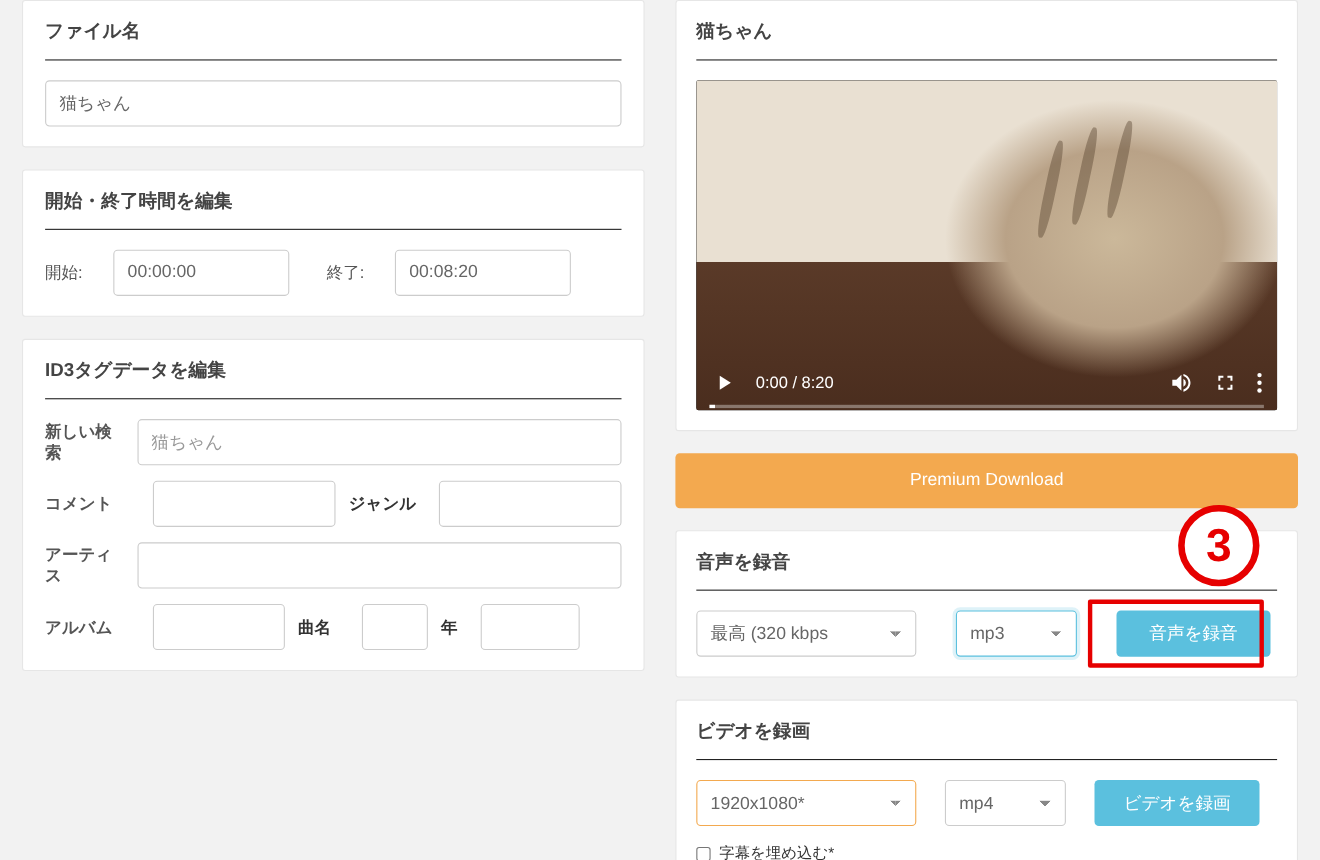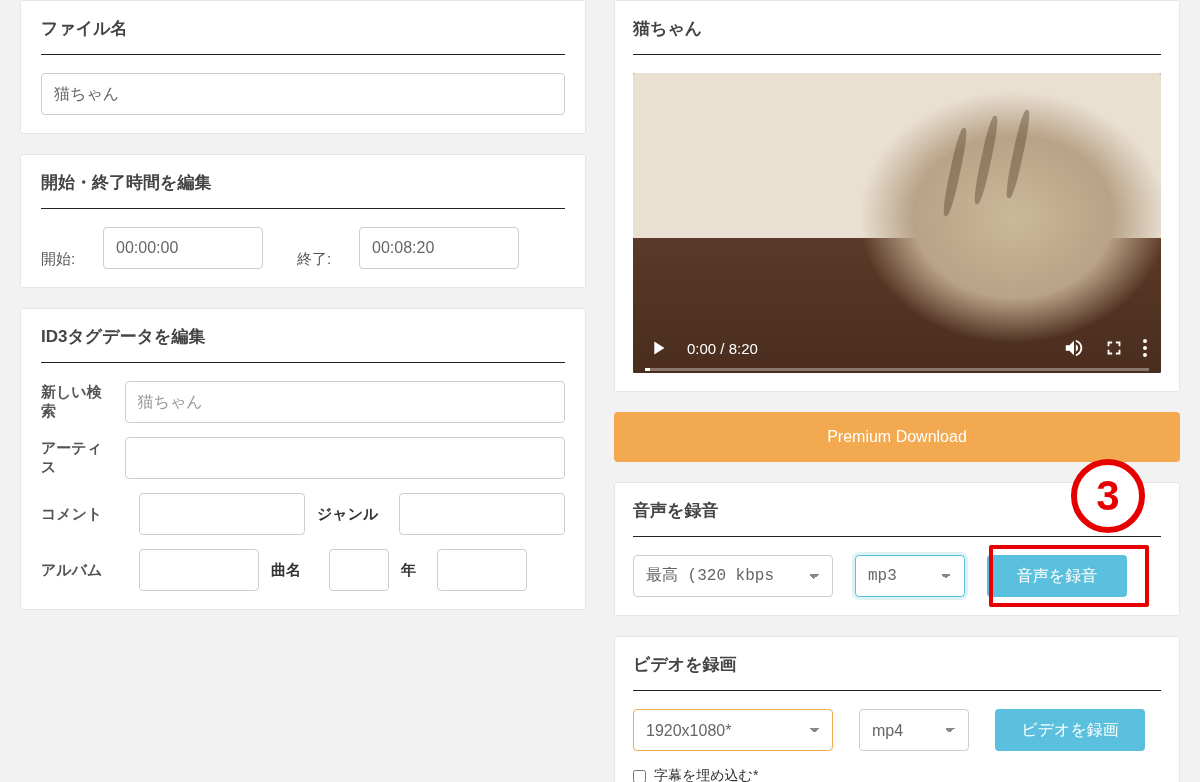--- a/index.html
+++ b/index.html
@@ -57,21 +57,21 @@
     border: none;
     border-radius: 4px;
     padding: 0 18px;
     font-size: 16px;
     color: #fff;
     background: #5bc0de;
     cursor: pointer;
     font-family: inherit;
   }
   .btn-orange { background: #f3a94f; height: 50px; font-size: 16px; width: 100%; }
-  .row { display: flex; align-items: flex-end; gap: 14px; }
+  .row { display: flex; align-items: center; gap: 14px; }
   .lbl { color: #555; }
   
   .input-group { display: flex; }
   .input-group .input-text { border-top-right-radius: 0; border-bottom-right-radius: 0; }
   .input-group .btn { border-top-left-radius: 0; border-bottom-left-radius: 0; }
   
   .video-wrap {
     background: #000; width: 100%; height: 300px; border-radius: 2px;
     display: flex; flex-direction: column; justify-content: flex-end;
     position: relative; overflow: hidden;
@@ -138,29 +138,29 @@
       </div>
     </div>
 
     <div class="card" style="padding-bottom:4px">
       <div class="card-title">ID3タグデータを編集</div>
 
       <div class="formrow">
         <span class="lbl">新しい検索</span>
         <input class="input-text" type="text" style="color: rgb(153, 153, 153);" value="猫ちゃん">
       </div>
-      <div class="formrow">
-        <span class="lbl">アーティス</span>
-        <input class="input-text" type="text" style="">
-      </div>
       <div class="formrow split">
         <span class="lbl">コメント</span>
         <input class="input-text" style="flex: 1 1 0%;" type="text">
         <span class="lbl2">ジャンル</span>
         <input class="input-text" style="flex: 1 1 0%;" type="text">
+      </div>
+      <div class="formrow">
+        <span class="lbl">アーティス</span>
+        <input class="input-text" type="text" style="">
       </div>
       <div class="formrow split">
         <span class="lbl">アルバム</span>
         <input class="input-text" style="width: 120px;" type="text">
         <span class="lbl2" style="width:46px">曲名</span>
         <input class="input-text short" style="width: 60px;" type="text">
         <span class="lbl2" style="width:24px">年</span>
         <input class="input-text short" type="text" style="">
       </div>
     </div>
@@ -197,21 +197,21 @@
           <div class="video-progress"></div>
         </div>
       </div>
     </div>
 
     <button class="btn btn-orange">Premium Download</button>
 
     <div class="card rel">
       <div class="circ3">3</div>
       <div class="card-title">音声を録音</div>
-      <div class="row" style="gap:22px; position:relative;font-family:Liberation Mono, monospace;">
+      <div class="row" style="gap:36px; position:relative;">
         <select class="select" style="width:200px">
           <option>最高 (320 kbps</option>
         </select>
         <select class="select blue-border" style="width:110px">
           <option>mp3</option>
         </select>
         <button class="btn" style="width:140px">音声を録音</button>
         <div class="redbox" style="left:356px;top:-10px;width:160px;height:62px"></div>
       </div>
     </div>

